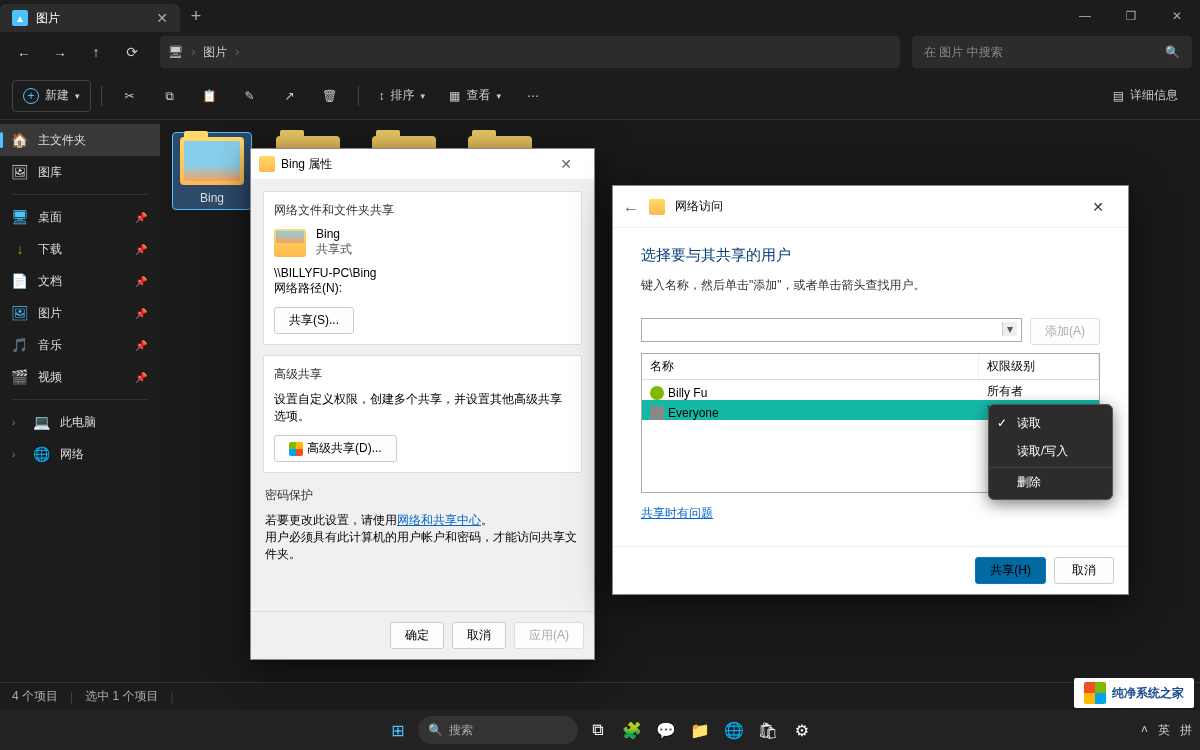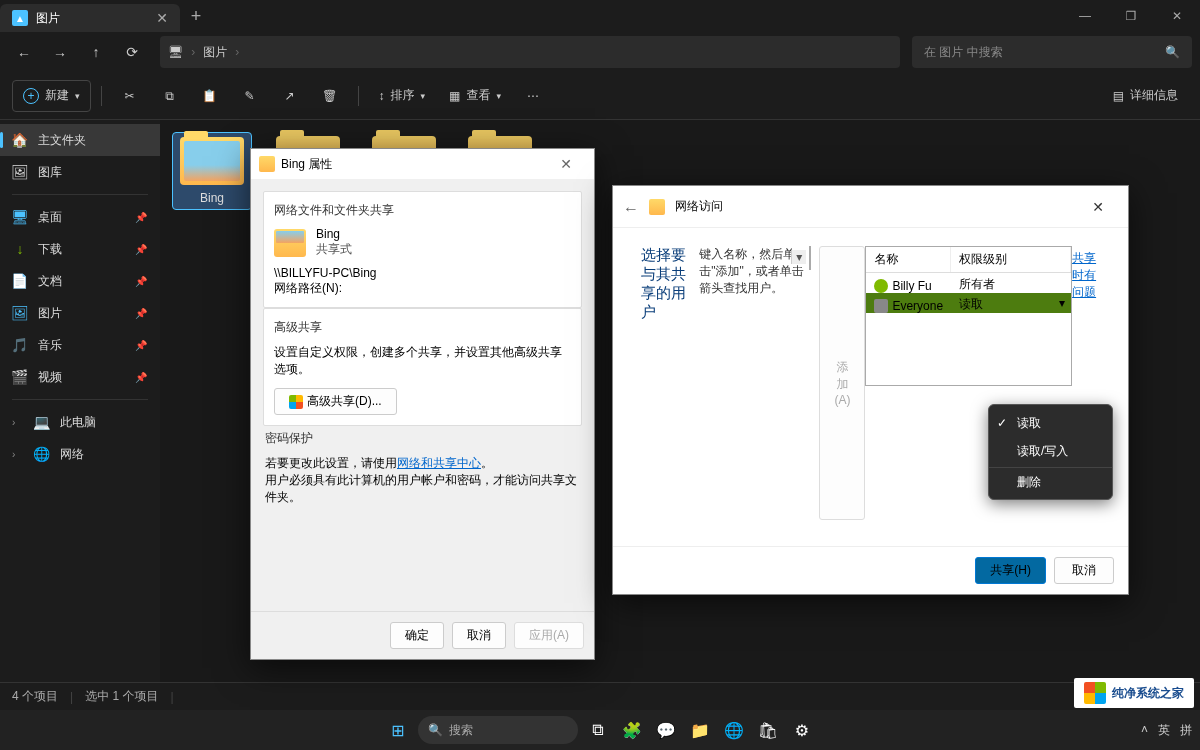--- a/index.html
+++ b/index.html
@@ -47,52 +47,52 @@
 
 
 .dialog{position:absolute;background:#fff;border:1px solid #888;box-shadow:0 8px 32px rgba(0,0,0,.6);color:#000;display:flex;flex-direction:column}
 .props{left:250px;top:148px;width:345px;height:512px;background:#f0f0f0}
 .dlg-title{height:30px;display:flex;align-items:center;padding:0 8px;gap:6px;background:#fff}
 .dlg-icon{width:16px;height:16px;background:linear-gradient(#ffd968,#ffb84d);border-radius:2px}
 .dlg-close{margin-left:auto;width:40px;text-align:center;cursor:pointer;color:#666;font-size:14px}
 .tabs{display:flex;background:#fff;padding:0 4px}
 .tabh{padding:6px 10px;cursor:pointer;color:#333;border-bottom:2px solid transparent}
 .tabh.active{border-bottom:2px solid #0078d4}
-.dlg-body{flex:1;padding:12px;display:flex;flex-direction:column;gap:0;overflow:auto;background:#f0f0f0}
+.dlg-body{flex:1;padding:12px;display:flex;flex-direction:column;gap:10px;overflow:auto;background:#f0f0f0}
 .group{border:1px solid #ddd;background:#fff;padding:10px;border-radius:2px}
 .group-title{color:#333;margin-bottom:8px}
 .share-info{display:flex;gap:10px;align-items:center;margin:6px 0}
 .share-folder-icon{width:32px;height:28px;background:linear-gradient(#ffd968,#ffb84d);border-radius:3px;position:relative}
 .share-folder-icon::after{content:"";position:absolute;top:2px;left:2px;right:2px;height:12px;background:linear-gradient(#87ceeb,#f4a460);border-radius:1px}
 .btn{padding:4px 14px;background:#fdfdfd;border:1px solid #ccc;border-radius:3px;cursor:pointer;color:#000}
 .btn.disabled{color:#aaa;border-color:#ddd;cursor:default}
 .link{color:#0066cc;text-decoration:underline;cursor:pointer}
 .dlg-footer{padding:10px;display:flex;gap:8px;justify-content:flex-end;background:#f0f0f0;border-top:1px solid #ddd}
 .shield{display:inline-block;width:14px;height:14px;background:conic-gradient(#ffb900 0 25%,#f25022 25% 50%,#00a4ef 50% 75%,#7fba00 75%);border-radius:2px;margin-right:4px;vertical-align:middle}
 
 
 .netdlg{left:612px;top:185px;width:517px;height:410px;background:#fff}
 .net-header{height:42px;display:flex;align-items:center;padding:0 10px;gap:10px;border-bottom:1px solid #eee}
 .net-back{font-size:16px;color:#666;cursor:pointer}
 .net-close{margin-left:auto;width:40px;text-align:center;cursor:pointer;font-size:14px;color:#333}
-.net-body{padding:18px 28px;flex:1;display:flex;flex-direction:row}
+.net-body{padding:18px 28px;flex:1;display:flex;flex-direction:column}
 .net-h1{font-size:15px;color:#0a3e7a;margin-bottom:12px}
 .net-instr{color:#333;margin-bottom:24px}
 .input-row{display:flex;gap:8px;margin-bottom:8px}
 .combo{flex:1;height:24px;border:1px solid #aaa;position:relative;background:#fff}
 .combo::after{content:"▾";position:absolute;right:4px;top:3px;color:#555;background:#eee;padding:0 4px;border-left:1px solid #ccc}
 .userlist{border:1px solid #aaa;height:140px;background:#fff;margin-bottom:8px;position:relative}
 .ul-header{display:flex;border-bottom:1px solid #ddd;background:#fff}
 .ul-col{padding:4px 8px;border-right:1px solid #eee}
 .ul-col.name{flex:1}
 .ul-col.perm{width:120px}
 .ul-row{display:flex;height:20px;align-items:flex-end}
 .ul-row .name{flex:1;padding:0 8px;display:flex;align-items:center;gap:4px}
 .ul-row .perm{width:120px;padding:0 8px;position:relative}
-.ul-row.selected{background:#4d7c0f}
+.ul-row.selected{background:#14b8a6}
 .ul-row.selected .perm::after{content:"▾";position:absolute;right:6px}
 .user-icon{width:14px;height:14px;background:#7fba00;border-radius:50%;display:inline-block}
 .group-icon{width:14px;height:14px;background:#888;border-radius:2px;display:inline-block}
 .help-link{color:#0066cc;text-decoration:underline;cursor:pointer;margin-top:4px}
 .net-footer{padding:10px 14px;display:flex;gap:8px;justify-content:flex-end;border-top:1px solid #eee}
 .net-footer .btn{min-width:60px;text-align:center}
 
 
 .ctx-menu{position:absolute;left:988px;top:404px;width:125px;background:#2c2c2c;border:1px solid #555;border-radius:6px;padding:4px 0;box-shadow:0 4px 16px rgba(0,0,0,.5);z-index:100}
 .ctx-item{height:28px;display:flex;align-items:center;padding:0 12px 0 28px;color:#fff;cursor:pointer;position:relative}
@@ -268,20 +268,23 @@
         <div class="share-folder-icon"></div>
         <div>
           <div>Bing</div>
           <div style="color:#555">共享式</div>
         </div>
       </div>
       <div style="margin-top:8px">
         <div>\\BILLYFU-PC\Bing</div>
         <div>网络路径(N):</div>
       </div>
+      <div style="margin-top:10px">
+        <button class="btn">共享(S)...</button>
+      </div>
     </div>
     <div class="group">
       <div class="group-title">高级共享</div>
       <div style="margin-bottom:10px">设置自定义权限，创建多个共享，并设置其他高级共享选项。</div>
       <button class="btn">
         <span class="shield"></span><span>高级共享(D)...</span>
       </button>
     </div>
     <div class="group" style="border:none;background:transparent;padding:4px 2px">
       <div class="group-title">密码保护</div>

